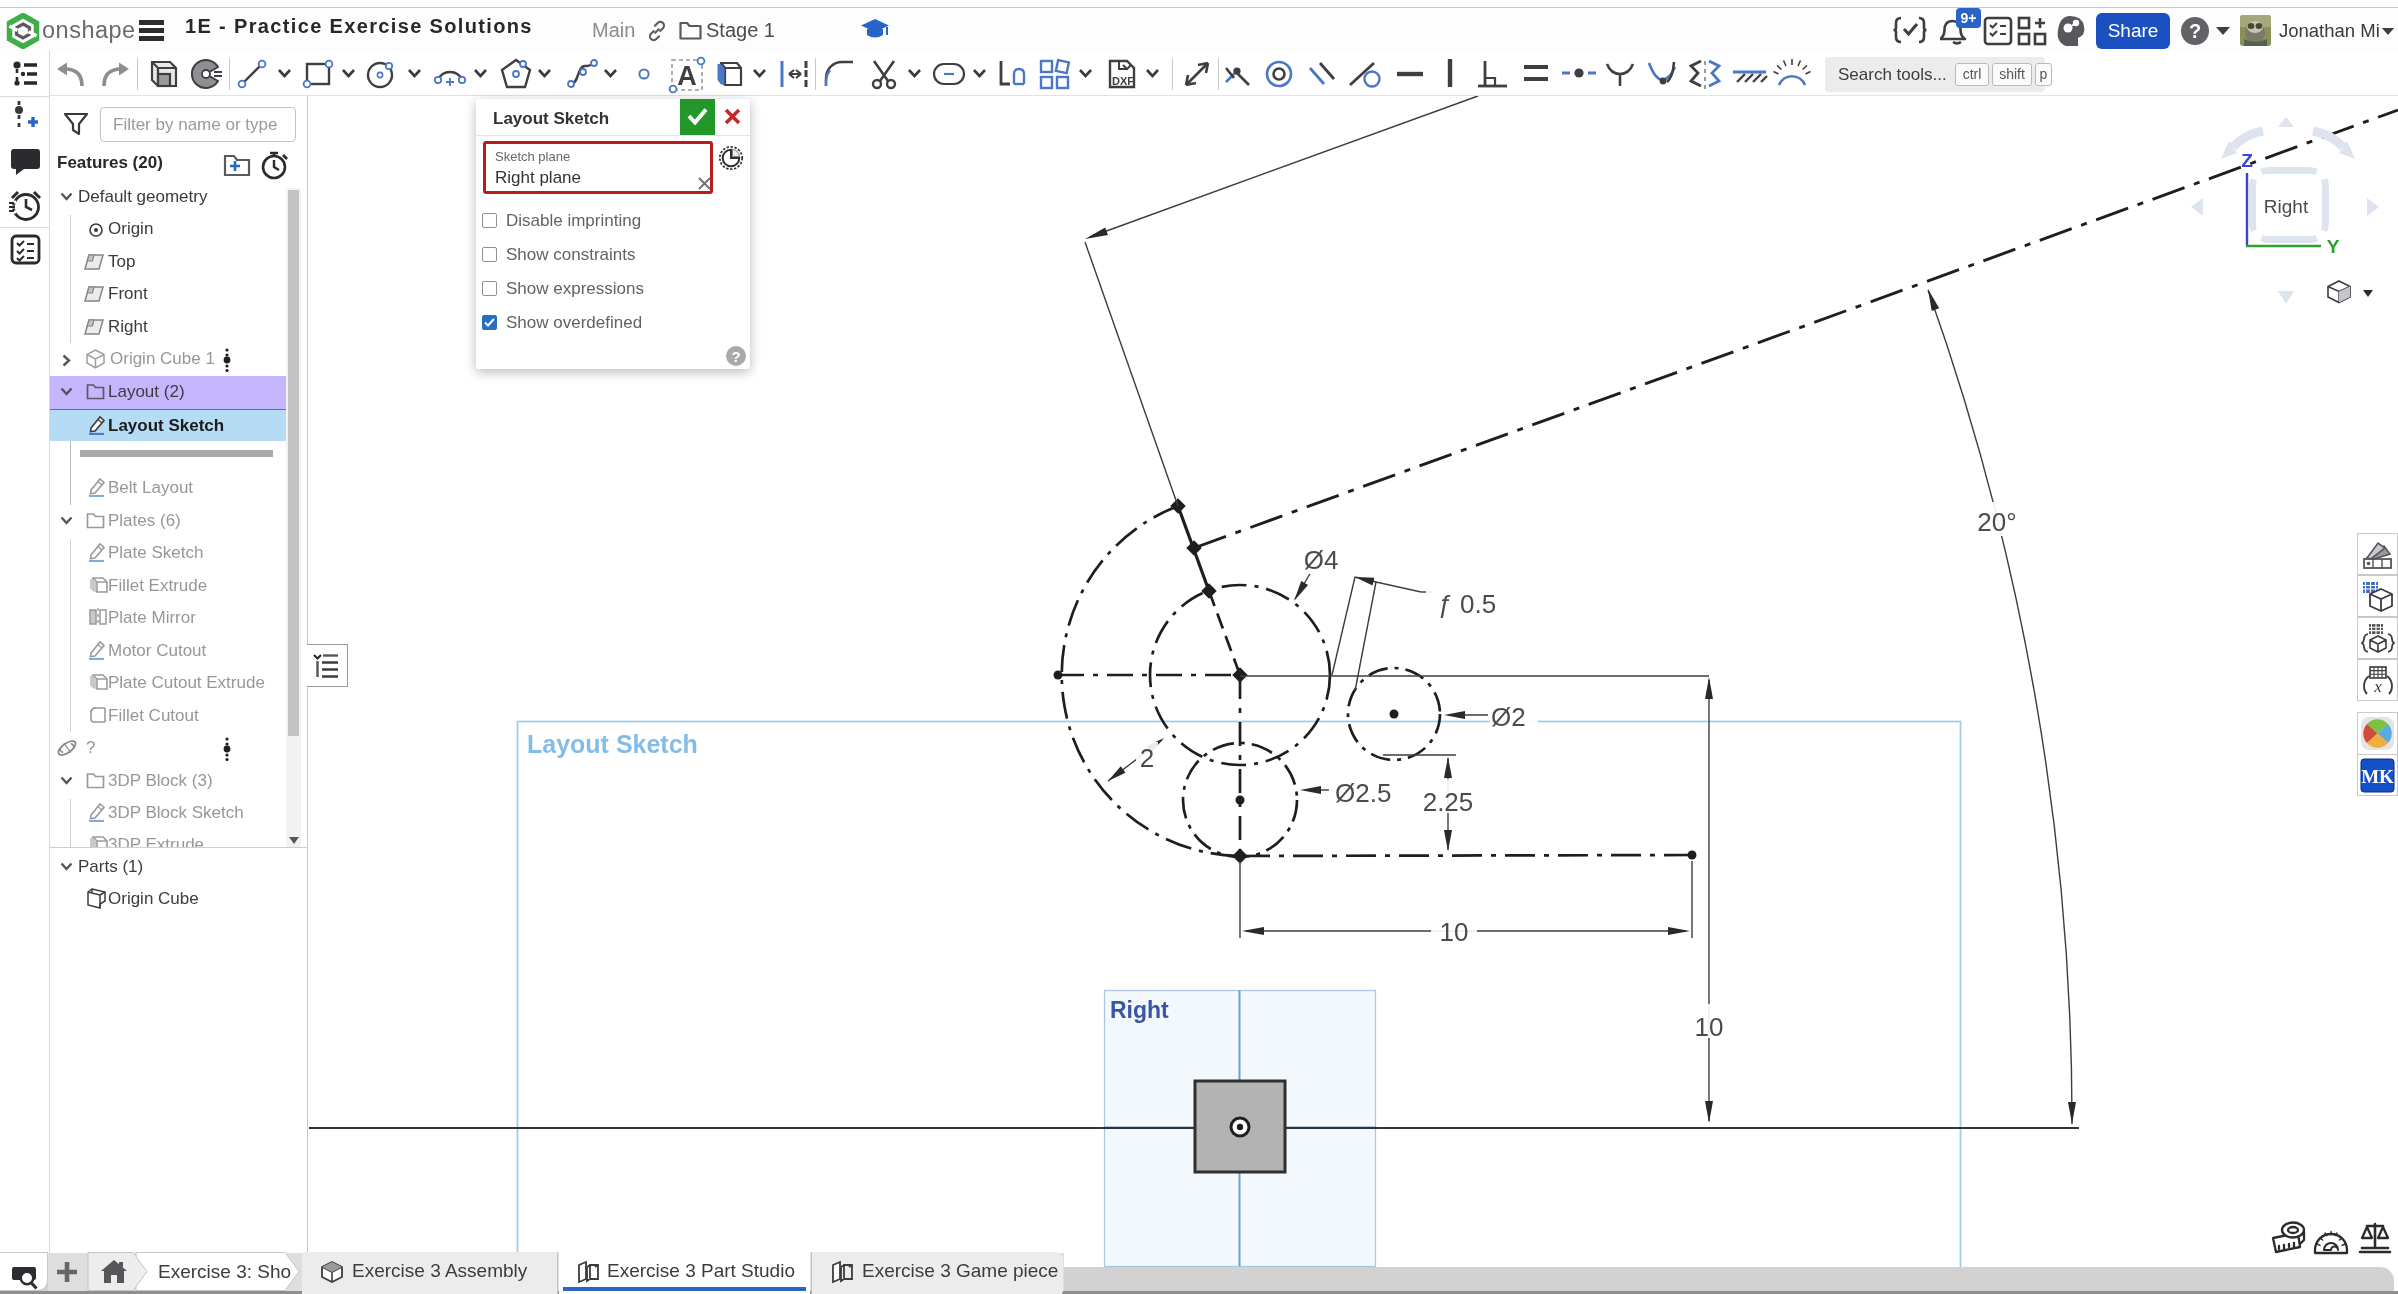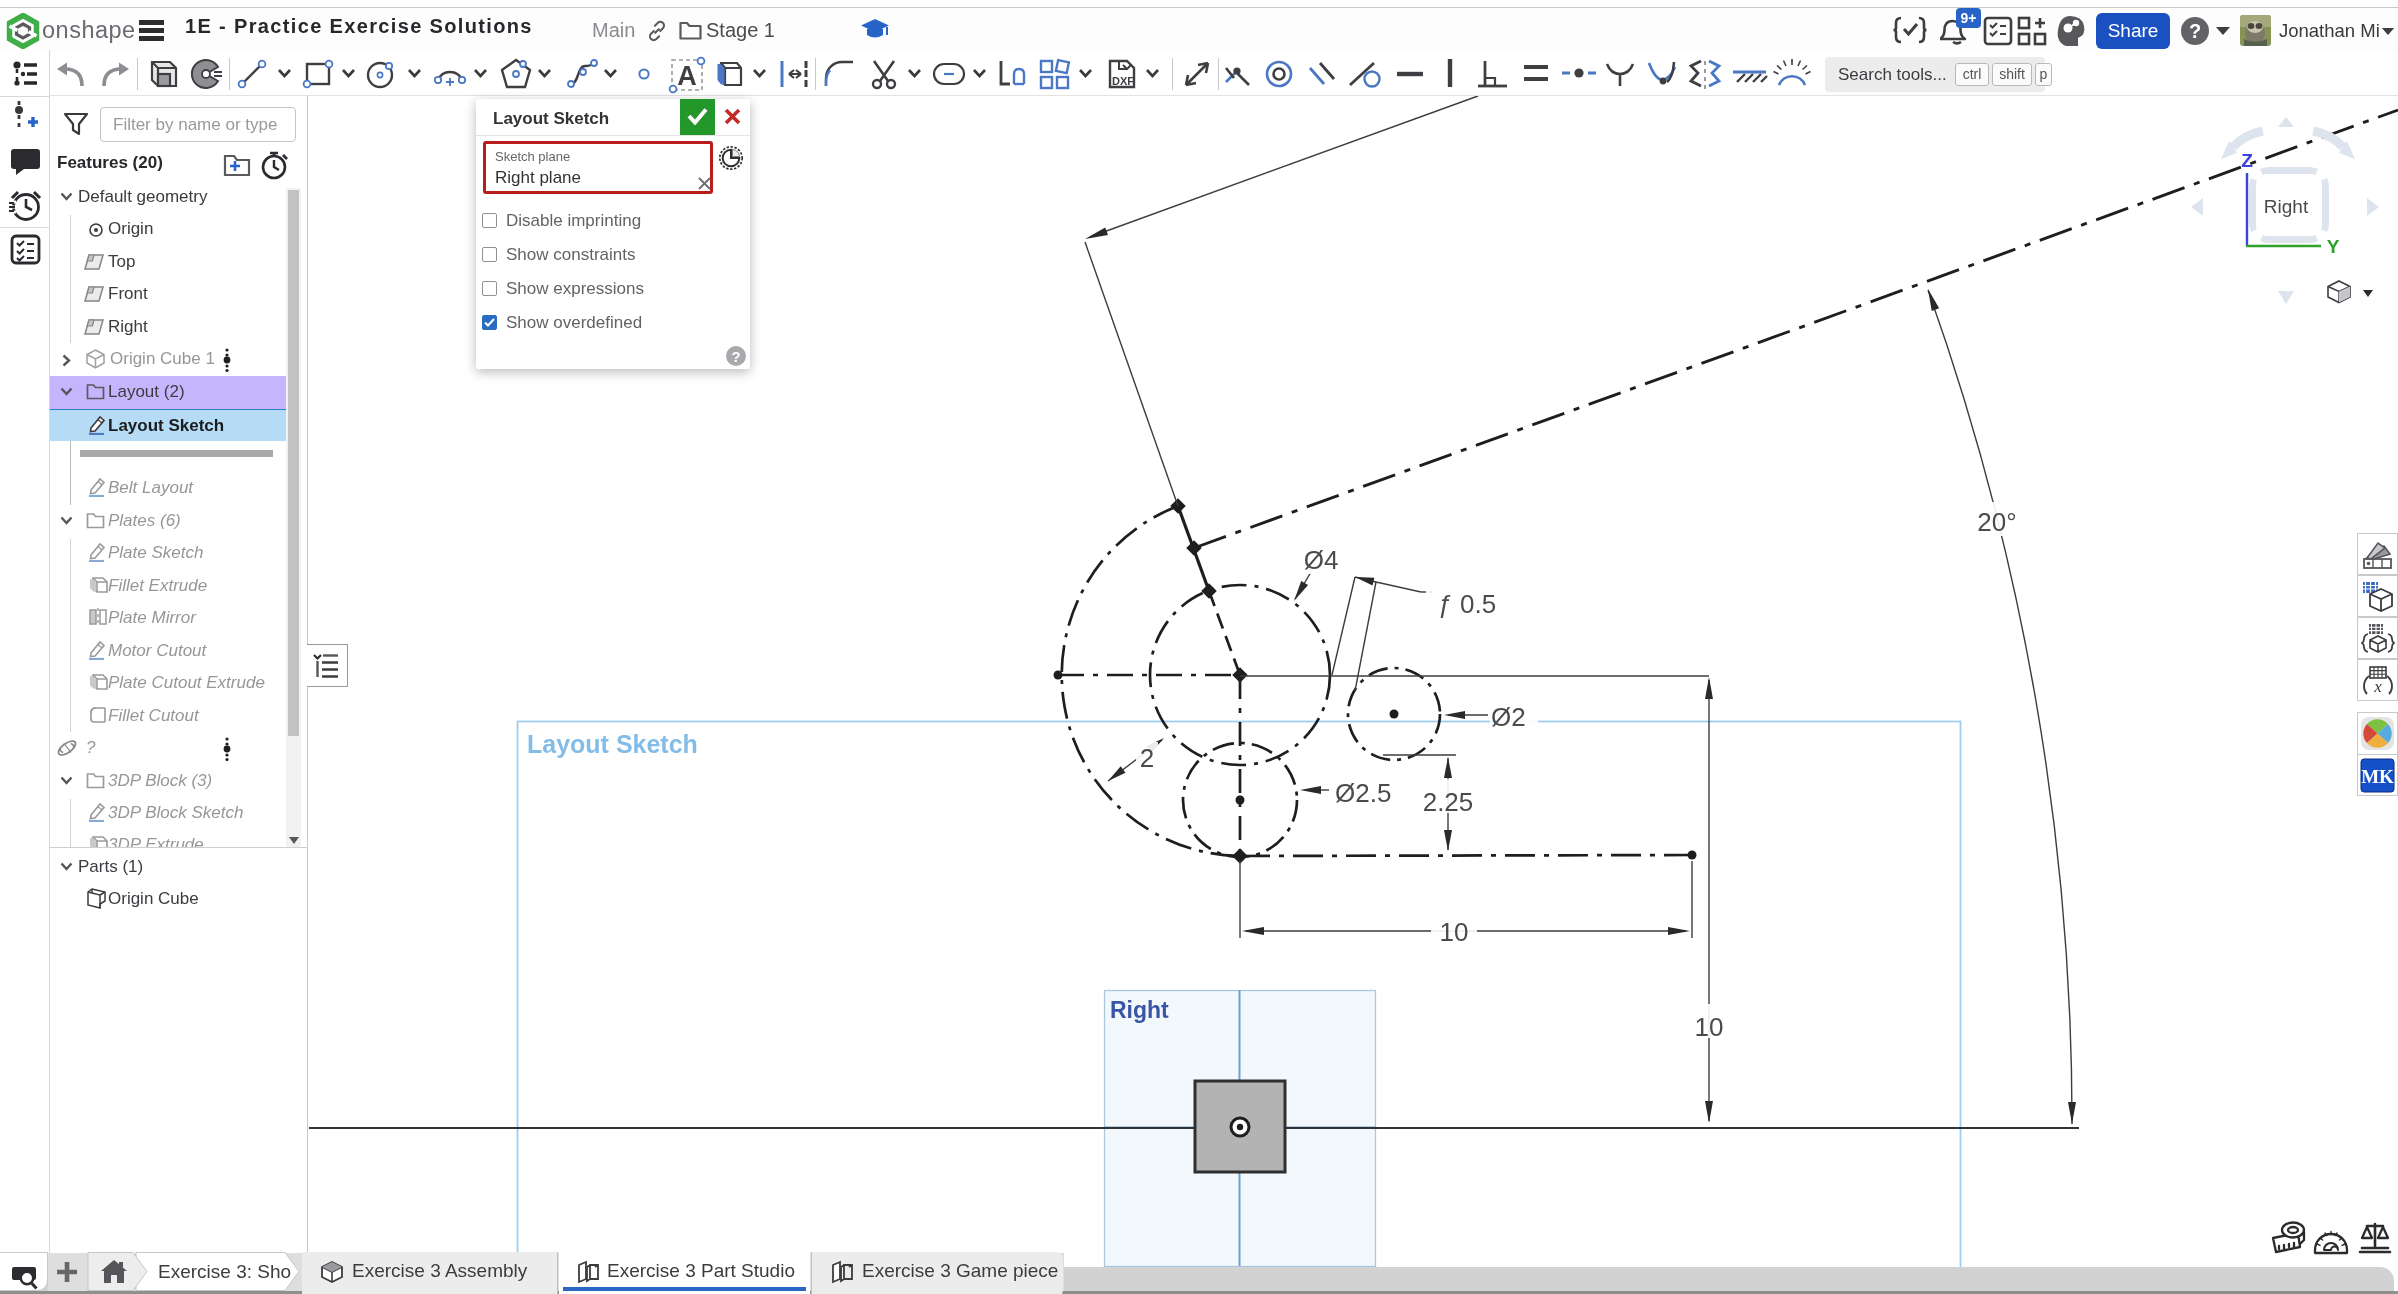--- a/index.html
+++ b/index.html
@@ -28,21 +28,21 @@
 
 #leftstrip { position:absolute; left:0; top:50px; width:50px; height:1244px; background:#fff; border-right:1px solid #d9d9d9; }
 #featbox { position:absolute; left:0; top:0px; width:50px; height:47px; border-bottom:1px solid #d9d9d9; }
 
 #panel { position:absolute; left:50px; top:96px; width:258px; height:1198px; background:#fff; border-right:1px solid #c9c9c9; }
 #filterbox { position:absolute; left:50px; top:11px; width:196px; height:35px; border:1px solid #c4c4c4; border-radius:4px; color:#9a9a9e; font-size:17px; line-height:33px; padding-left:12px; }
 #feat-hdr { position:absolute; left:7px; top:57px; font-size:17px; font-weight:bold; color:#28282c; }
 .trow { position:absolute; left:0; width:243px; height:33px; font-size:17px; color:#3c3c40; }
 .trow .lbl { position:absolute; top:6px; }
 .gray { color:#97979b; }
-.ital { font-style:italic; }
+.ital { }
 .chev { position:absolute; top:11px; }
 .ticn { position:absolute; top:5px; }
 #scrollbar { position:absolute; left:236px; top:92px; width:15px; height:660px; background:#f2f2f2; }
 #scrollthumb { position:absolute; left:238px; top:94px; width:11px; height:546px; background:#c2c2c2; }
 
 #dialog { position:absolute; left:476px; top:99px; width:274px; height:270px; background:#fff; border-radius:2px; box-shadow:0 3px 12px rgba(0,0,0,0.28); }
 #dlg-title { position:absolute; left:17px; top:10px; font-size:17px; font-weight:bold; color:#333; }
 #dlg-ok { position:absolute; left:204px; top:0px; width:35px; height:36px; background:#24972a; }
 #dlg-x { position:absolute; left:239px; top:0px; width:35px; height:36px; }
 #dlg-sep { position:absolute; left:0; top:36px; width:274px; height:1px; background:#e4e4e4; }

